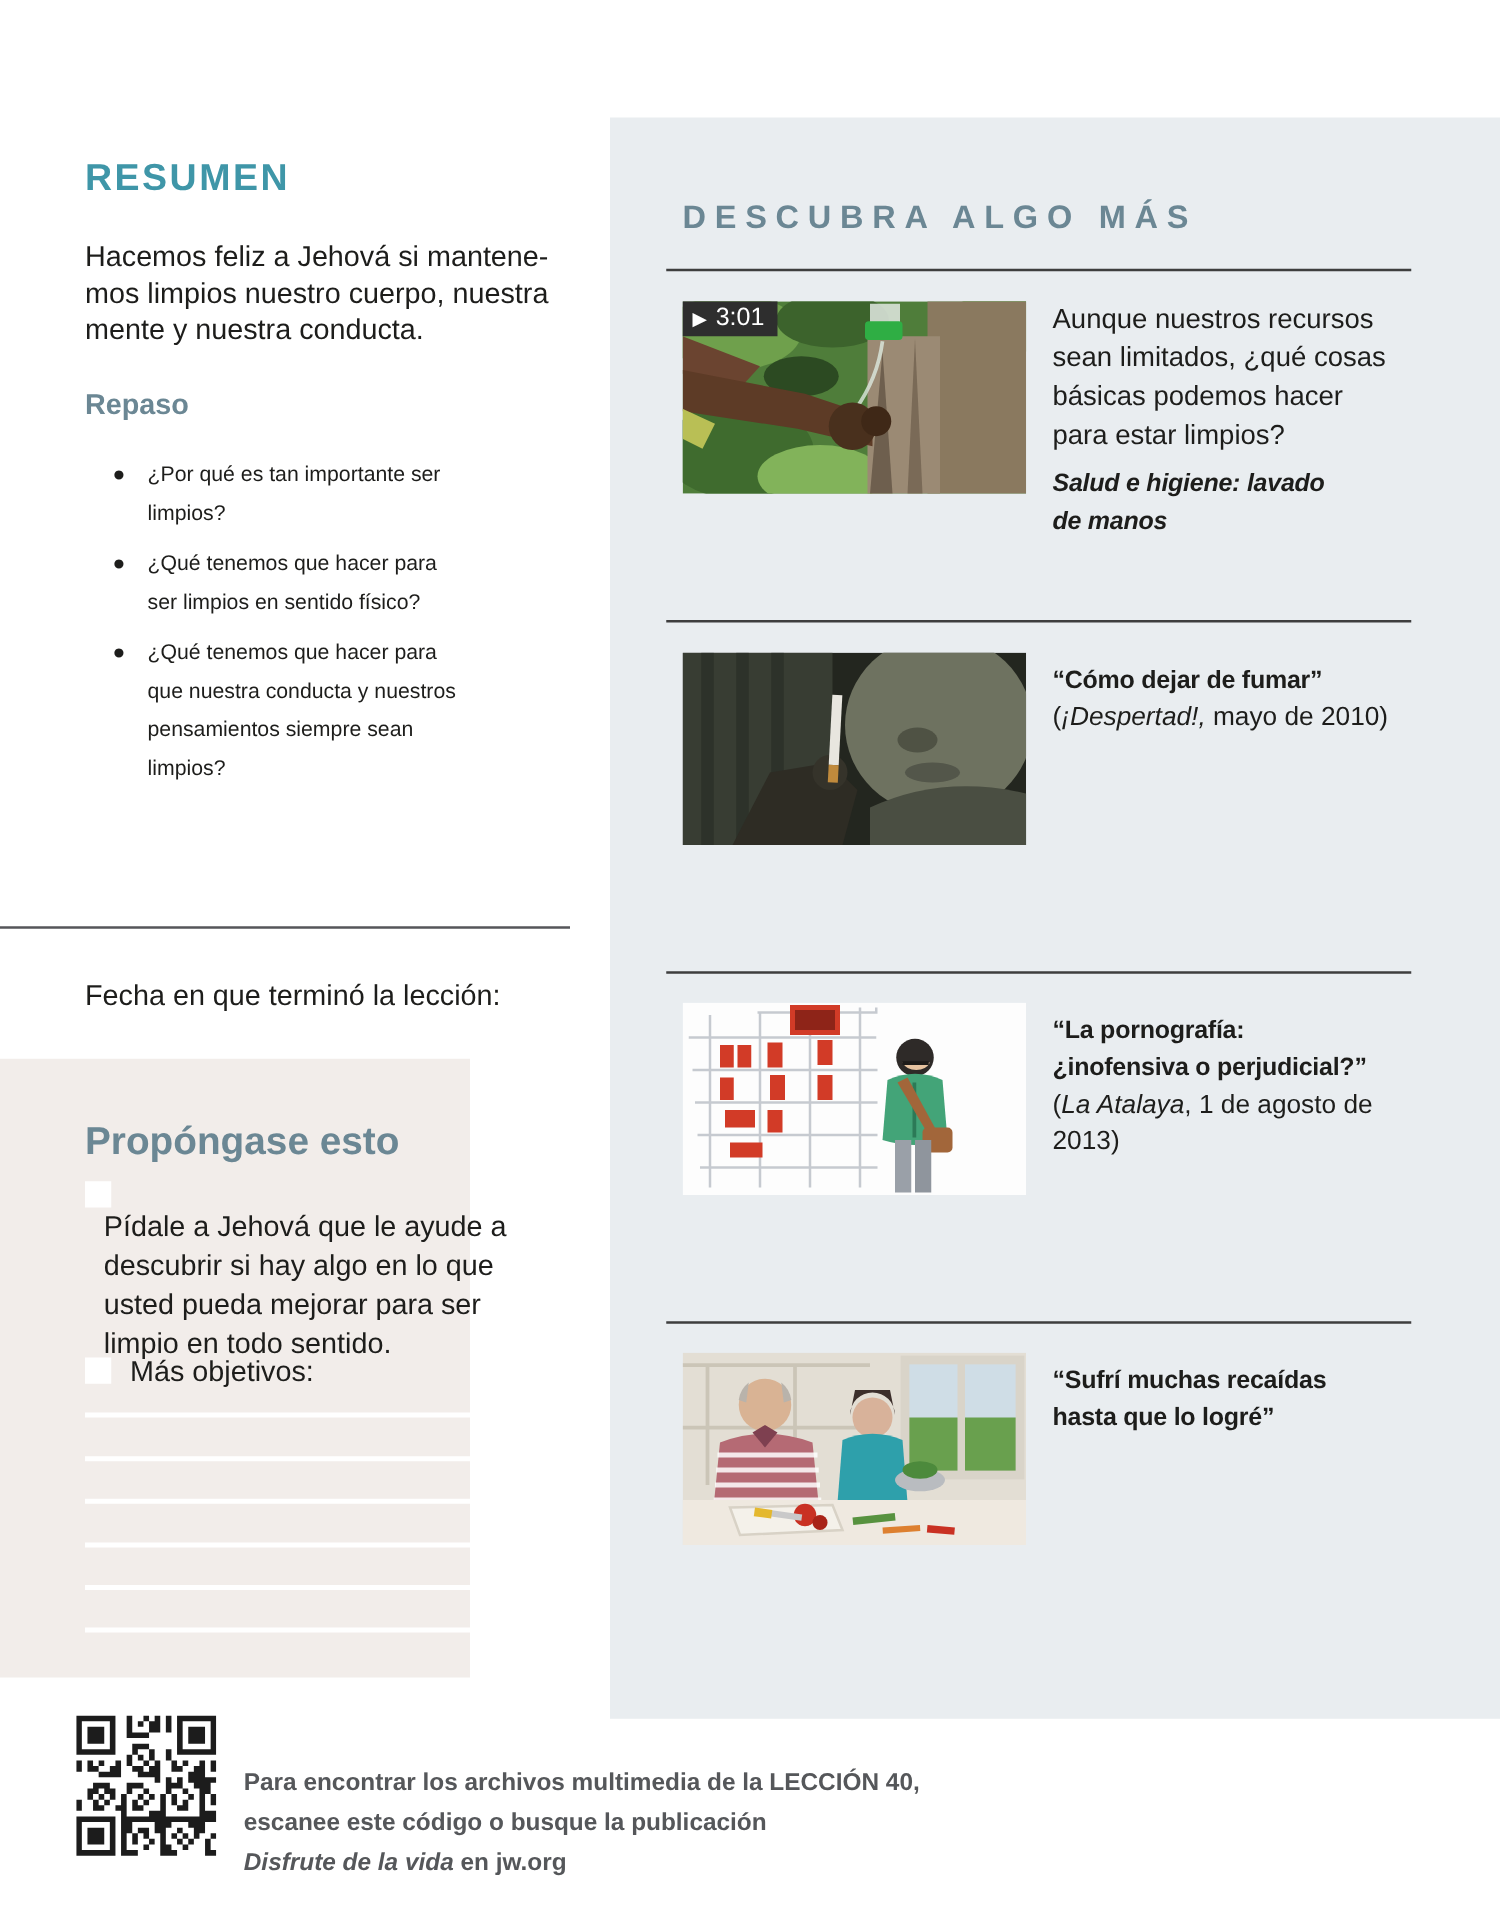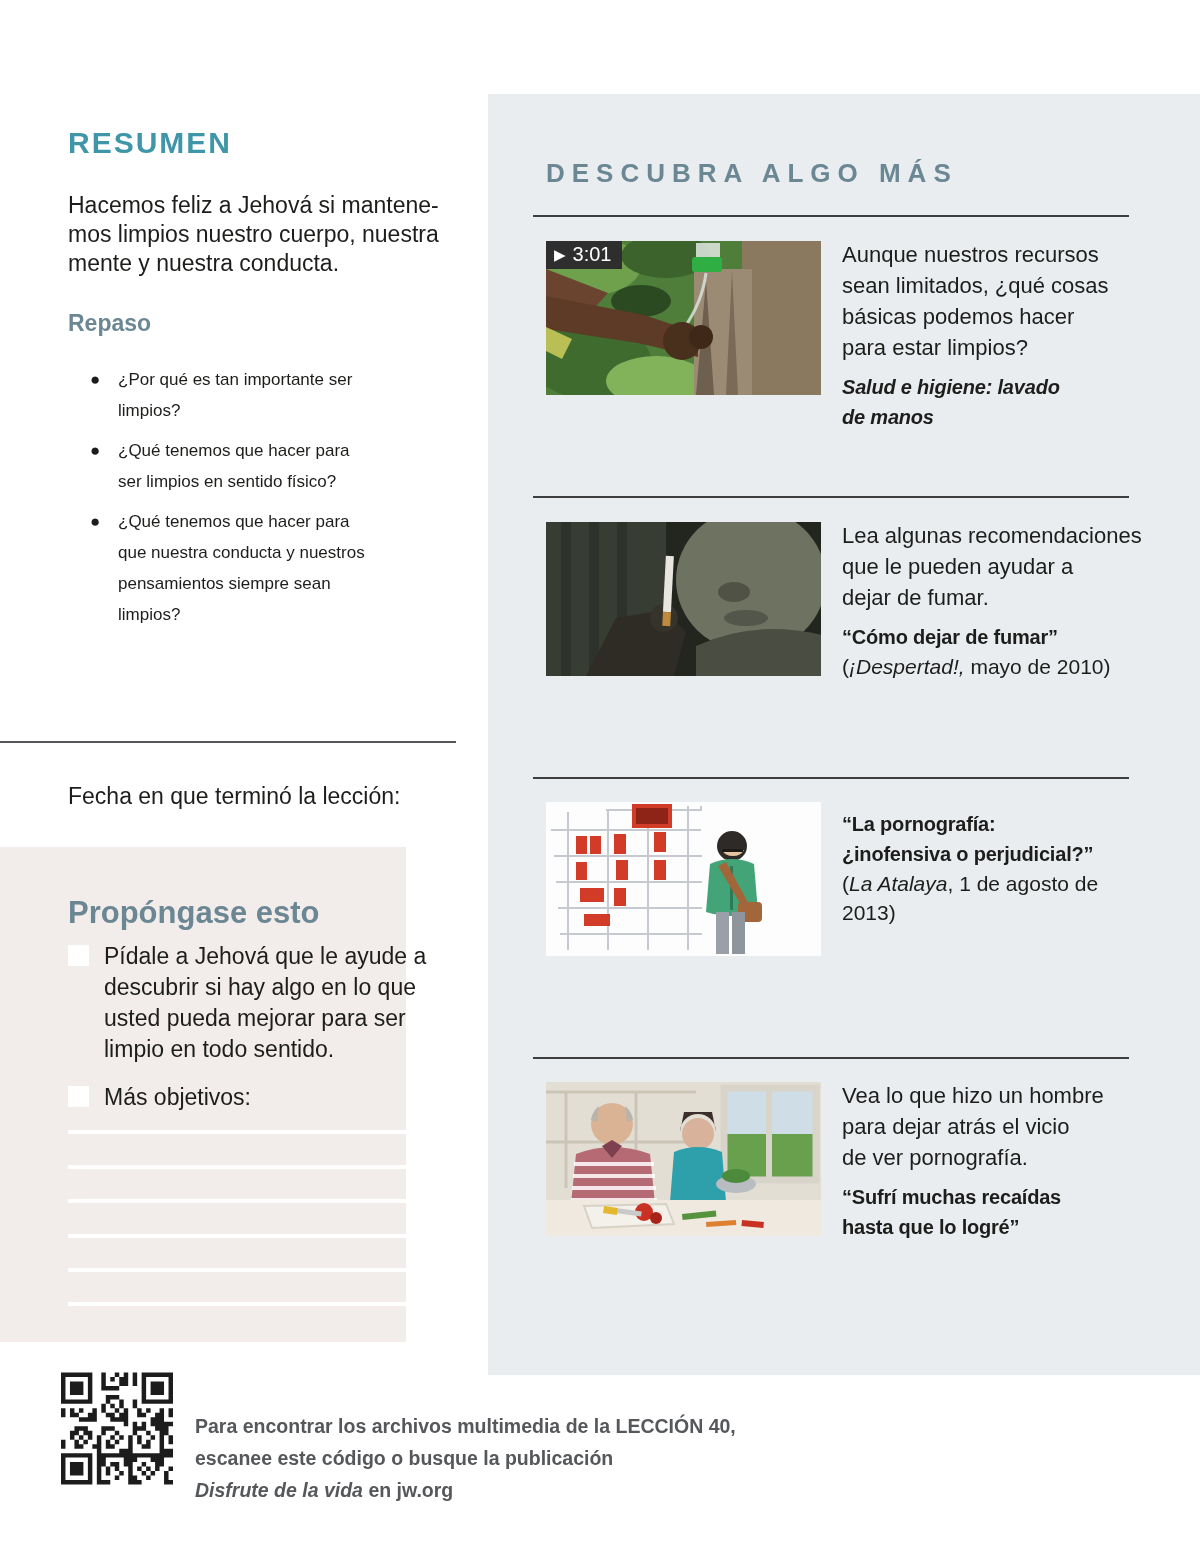--- a/index.html
+++ b/index.html
@@ -15,25 +15,25 @@
   .repaso-title{position:absolute;left:68px;top:291px;font-size:23px;font-weight:bold;
     color:var(--slate,#6b8794);}
   .bullets{position:absolute;left:90px;top:364px;width:370px;}
   .bullet-row{display:flex;margin-bottom:9px;}
   .bullet-dot{width:28px;flex:0 0 28px;font-size:17px;line-height:31px;color:#1d1d1b;}
   .bullet-text{font-size:17px;line-height:31px;}
   .left-divider{position:absolute;left:0;top:741px;width:456px;height:0;
     border-top:2px solid #55565a;}
   .fecha{position:absolute;left:68px;top:760px;font-size:23px;}
   
-  .goals{position:absolute;left:0;top:847px;width:406px;height:495px;background:var(--goalsbg,#f2edea);}
+  .goals{position:absolute;left:0;top:847px;width:376px;height:495px;background:var(--goalsbg,#f2edea);}
   .goals-title{position:absolute;left:68px;top:22px;font-size:31px;font-weight:bold;
     color:var(--slate,#6b8794);}
   .goal-item{position:absolute;left:68px;display:flex;}
-  .goal-item.first{top:94px;}
+  .goal-item.first{top:94px;flex-direction:column;}
   .goal-item.second{top:235px;}
   .checkbox{flex:0 0 21px;width:21px;height:21px;background:#ffffff;margin-top:4px;}
   .goal-text{margin-left:15px;font-size:23px;line-height:31px;width:335px;}
   .write-line{position:absolute;left:68px;width:388px;height:4px;background:#ffffff;}
   
   .panel{position:absolute;left:488px;top:62px;width:712px;height:1281px;background:var(--panelbg,#e9edf0);margin-top:32px;}
   .discover-title{position:absolute;left:58px;top:42px;font-size:26px;font-weight:bold;
     letter-spacing:7px;color:var(--slate,#6b8794);}
   .rule{position:absolute;left:45px;width:596px;height:0;border-top:2px solid #3e3e3e;}
   .r1{top:121px}.r2{top:402px}.r3{top:683px}.r4{top:963px}
@@ -165,23 +165,20 @@
         <path d="M150 154 l130 0 0 -40 q-70 -18 -130 10 z" fill="#4a4e42"></path>
         <polygon points="40,154 70,96 118,88 140,110 128,154" fill="#2e2c24"></polygon>
         <circle cx="118" cy="96" r="14" fill="#35332a"></circle>
         <g transform="rotate(3 122 70)">
           <rect x="118" y="34" width="8" height="56" fill="#e8e6df"></rect>
           <rect x="118" y="90" width="8" height="14" fill="#c08a3c"></rect>
         </g>
       </svg>
     </div>
     <div class="itext x2">
-      <div class="idesc pre">Lea algunas recomendaciones
-que le pueden ayudar a
-dejar de fumar.</div>
       <div class="ititle pre">“Cómo dejar de fumar”</div>
       <div class="isource"><span>(</span><span class="pub">¡Despertad!,</span><span> mayo de 2010)</span></div>
     </div>
 
     <div class="thumb t3">
       <svg viewBox="0 0 275 154" preserveAspectRatio="none">
         <rect width="275" height="154" fill="#fdfdfd"></rect>
         <g stroke="#c6cad0" stroke-width="2" fill="none">
           <path d="M5 28 h150 M8 54 h148 M10 80 h146 M12 106 h144 M14 132 h142"></path>
           <path d="M22 10 v138 M62 8 v140 M102 6 v142 M142 4 v144"></path>
@@ -247,23 +244,20 @@
         <circle cx="98" cy="130" r="9" fill="#c93123"></circle>
         <circle cx="110" cy="136" r="6" fill="#a92318"></circle>
         <rect x="70" y="126" width="26" height="5" fill="#c9c9c9" transform="rotate(8 70 126)"></rect>
         <rect x="58" y="124" width="14" height="7" fill="#e4b82e" transform="rotate(8 58 124)"></rect>
         <rect x="136" y="132" width="34" height="6" fill="#57923f" transform="rotate(-6 136 132)"></rect>
         <rect x="160" y="140" width="30" height="5" fill="#dd8030" transform="rotate(-4 160 140)"></rect>
         <rect x="196" y="138" width="22" height="6" fill="#c93123" transform="rotate(5 196 138)"></rect>
       </svg>
     </div>
     <div class="itext x4">
-      <div class="idesc pre">Vea lo que hizo un hombre
-para dejar atrás el vicio
-de ver pornografía.</div>
       <div class="ititle pre">“Sufrí muchas recaídas
 hasta que lo logré”</div>
     </div>
   </div>
 
   <svg class="qr" viewBox="0 0 25 25">
     <rect width="25" height="25" fill="#ffffff"></rect>
     <g fill="#1c1c1c" id="qr-modules">
         <path d="M9 0h1v1h-1zM12 0h1v1h-1zM14 0h1v1h-1zM16 0h1v1h-1zM9 1h1v1h-1zM11 1h1v1h-1zM13 1h1v1h-1zM14 1h1v1h-1zM16 1h1v1h-1zM9 2h1v1h-1zM13 2h1v1h-1zM14 2h1v1h-1zM16 2h1v1h-1zM9 3h1v1h-1zM10 3h1v1h-1zM11 3h1v1h-1zM12 3h1v1h-1zM10 5h1v1h-1zM11 5h1v1h-1zM12 5h1v1h-1zM10 6h1v1h-1zM13 6h1v1h-1zM16 6h1v1h-1zM9 7h1v1h-1zM11 7h1v1h-1zM13 7h1v1h-1zM16 7h1v1h-1zM0 8h1v1h-1zM2 8h1v1h-1zM4 8h1v1h-1zM7 8h1v1h-1zM9 8h1v1h-1zM12 8h1v1h-1zM14 8h1v1h-1zM17 8h1v1h-1zM19 8h1v1h-1zM22 8h1v1h-1zM24 8h1v1h-1zM0 9h1v1h-1zM2 9h1v1h-1zM3 9h1v1h-1zM6 9h1v1h-1zM7 9h1v1h-1zM10 9h1v1h-1zM11 9h1v1h-1zM13 9h1v1h-1zM14 9h1v1h-1zM17 9h1v1h-1zM18 9h1v1h-1zM21 9h1v1h-1zM22 9h1v1h-1zM24 9h1v1h-1zM4 10h1v1h-1zM5 10h1v1h-1zM6 10h1v1h-1zM7 10h1v1h-1zM11 10h1v1h-1zM12 10h1v1h-1zM13 10h1v1h-1zM14 10h1v1h-1zM20 10h1v1h-1zM21 10h1v1h-1zM22 10h1v1h-1zM14 11h1v1h-1zM16 11h1v1h-1zM18 11h1v1h-1zM20 11h1v1h-1zM21 11h1v1h-1zM22 11h1v1h-1zM23 11h1v1h-1zM24 11h1v1h-1zM3 12h1v1h-1zM4 12h1v1h-1zM5 12h1v1h-1zM9 12h1v1h-1zM10 12h1v1h-1zM11 12h1v1h-1zM16 12h1v1h-1zM17 12h1v1h-1zM18 12h1v1h-1zM21 12h1v1h-1zM22 12h1v1h-1zM23 12h1v1h-1zM2 13h1v1h-1zM3 13h1v1h-1zM5 13h1v1h-1zM6 13h1v1h-1zM9 13h1v1h-1zM12 13h1v1h-1zM16 13h1v1h-1zM19 13h1v1h-1zM22 13h1v1h-1zM23 13h1v1h-1zM2 14h1v1h-1zM4 14h1v1h-1zM6 14h1v1h-1zM8 14h1v1h-1zM11 14h1v1h-1zM13 14h1v1h-1zM15 14h1v1h-1zM17 14h1v1h-1zM20 14h1v1h-1zM22 14h1v1h-1zM24 14h1v1h-1zM0 15h1v1h-1zM3 15h1v1h-1zM5 15h1v1h-1zM8 15h1v1h-1zM10 15h1v1h-1zM12 15h1v1h-1zM15 15h1v1h-1zM17 15h1v1h-1zM19 15h1v1h-1zM22 15h1v1h-1zM24 15h1v1h-1zM0 16h1v1h-1zM3 16h1v1h-1zM4 16h1v1h-1zM7 16h1v1h-1zM8 16h1v1h-1zM10 16h1v1h-1zM11 16h1v1h-1zM15 16h1v1h-1zM18 16h1v1h-1zM19 16h1v1h-1zM22 16h1v1h-1zM8 17h1v1h-1zM13 17h1v1h-1zM14 17h1v1h-1zM15 17h1v1h-1zM22 17h1v1h-1zM23 17h1v1h-1zM24 17h1v1h-1zM8 18h1v1h-1zM9 18h1v1h-1zM10 18h1v1h-1zM11 18h1v1h-1zM12 18h1v1h-1zM13 18h1v1h-1zM14 18h1v1h-1zM15 18h1v1h-1zM16 18h1v1h-1zM17 18h1v1h-1zM18 18h1v1h-1zM19 18h1v1h-1zM20 18h1v1h-1zM21 18h1v1h-1zM22 18h1v1h-1zM23 18h1v1h-1zM24 18h1v1h-1zM8 19h1v1h-1zM9 19h1v1h-1zM14 19h1v1h-1zM15 19h1v1h-1zM16 19h1v1h-1zM20 19h1v1h-1zM21 19h1v1h-1zM22 19h1v1h-1zM8 20h1v1h-1zM9 20h1v1h-1zM11 20h1v1h-1zM12 20h1v1h-1zM14 20h1v1h-1zM15 20h1v1h-1zM18 20h1v1h-1zM21 20h1v1h-1zM22 20h1v1h-1zM8 21h1v1h-1zM10 21h1v1h-1zM12 21h1v1h-1zM15 21h1v1h-1zM17 21h1v1h-1zM19 21h1v1h-1zM21 21h1v1h-1zM24 21h1v1h-1zM8 22h1v1h-1zM10 22h1v1h-1zM13 22h1v1h-1zM15 22h1v1h-1zM18 22h1v1h-1zM20 22h1v1h-1zM23 22h1v1h-1zM8 23h1v1h-1zM12 23h1v1h-1zM15 23h1v1h-1zM16 23h1v1h-1zM19 23h1v1h-1zM23 23h1v1h-1zM8 24h1v1h-1zM9 24h1v1h-1zM10 24h1v1h-1zM15 24h1v1h-1zM16 24h1v1h-1zM17 24h1v1h-1zM23 24h1v1h-1zM24 24h1v1h-1z"></path>
       </g>

